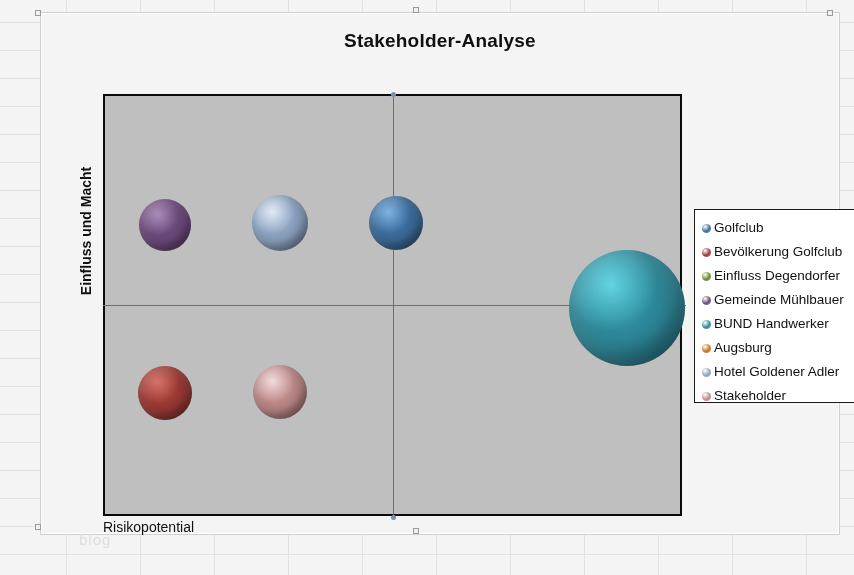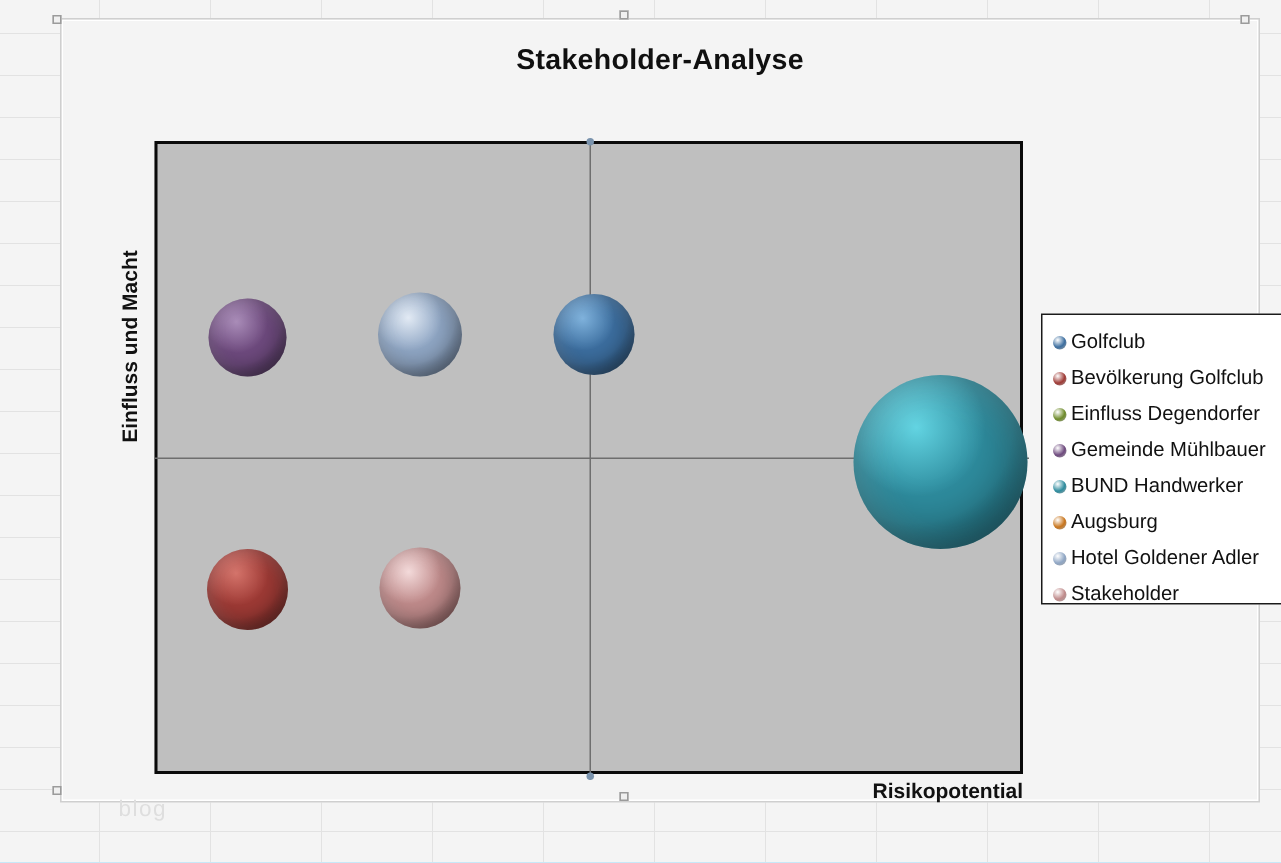--- a/index.html
+++ b/index.html
@@ -5,21 +5,21 @@
   html, body {
     margin: 0;
     padding: 0;
     background: #ffffff;
   }
   #root {
     position: relative;
     width: 854px;
     height: 575px;
     overflow: hidden;
-    background: #0ea5e9;
+    background: #7f1d1d;
     font-family: "Liberation Sans", sans-serif;
   }
 
   
   #sheet {
     position: absolute;
     inset: 0;
     background-color: #f4f4f4;
     background-image:
       linear-gradient(to right, #e2e2e2 1px, transparent 1px),
@@ -123,23 +123,23 @@
     color: #111111;
     transform: rotate(-90deg);
     transform-origin: 50% 50%;
     margin-left: -55px;
   }
   #x-axis-title {
     position: absolute;
     left: 62px;
     top: 506px;
     width: 579px;
-    text-align: right;
+    text-align: left;
     font-size: 14px;
-    font-weight: bold;
+    font-weight: normal;
     color: #111111;
   }
 
   
   #legend {
     position: absolute;
     left: 653px;
     top: 196px;
     width: 177px;
     height: 194px;

